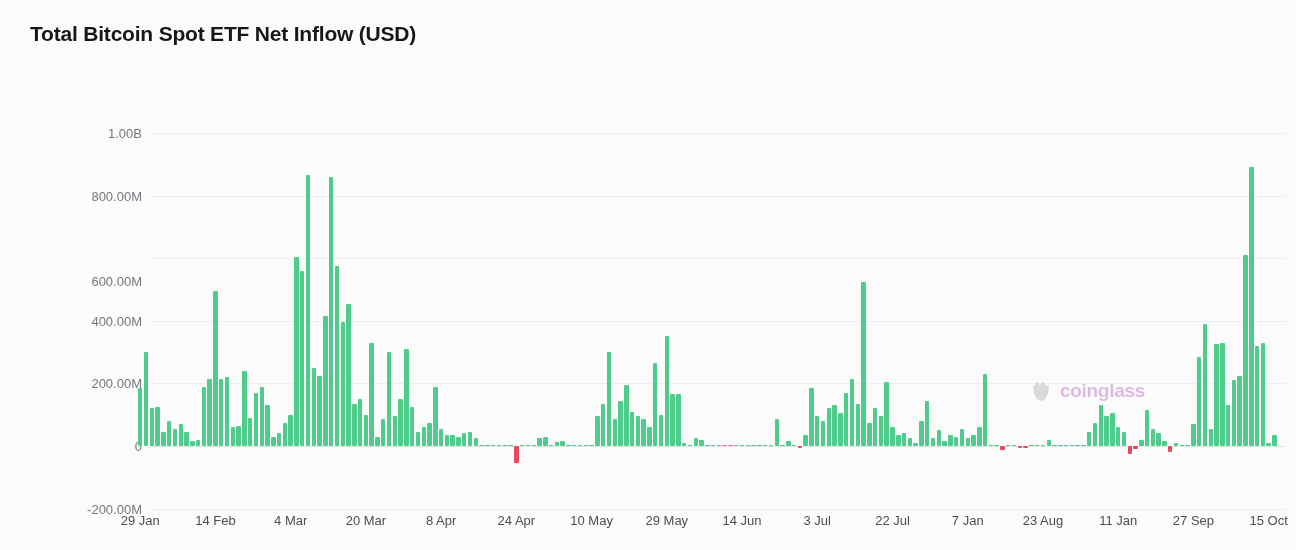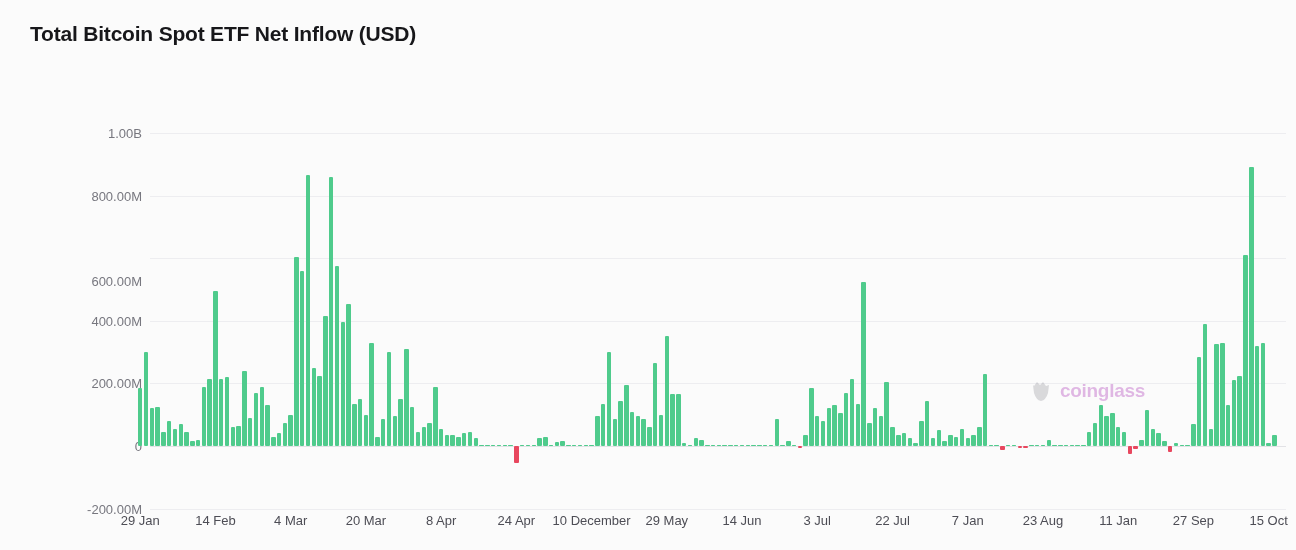--- a/index.html
+++ b/index.html
@@ -376,21 +376,21 @@
       <span class="watermark-text">coinglass</span>
     </div>
 
     <div class="x-axis" id="xaxis">
         <div class="x-tick" style="left: 140.218px;">29 Jan</div>
         <div class="x-tick" style="left: 215.447px;">14 Feb</div>
         <div class="x-tick" style="left: 290.675px;">4 Mar</div>
         <div class="x-tick" style="left: 365.904px;">20 Mar</div>
         <div class="x-tick" style="left: 441.132px;">8 Apr</div>
         <div class="x-tick" style="left: 516.361px;">24 Apr</div>
-        <div class="x-tick" style="left: 591.589px;">10 December</div>
+        <div class="x-tick" style="left: 591.589px;">10 May</div>
         <div class="x-tick" style="left: 666.817px;">29 May</div>
         <div class="x-tick" style="left: 742.046px;">14 Jun</div>
         <div class="x-tick" style="left: 817.274px;">3 Jul</div>
         <div class="x-tick" style="left: 892.503px;">22 Jul</div>
         <div class="x-tick" style="left: 967.731px;">7 Jan</div>
         <div class="x-tick" style="left: 1042.96px;">23 Aug</div>
         <div class="x-tick" style="left: 1118.19px;">11 Jan</div>
         <div class="x-tick" style="left: 1193.42px;">27 Sep</div>
         <div class="x-tick" style="left: 1268.64px;">15 Oct</div>
       </div>

